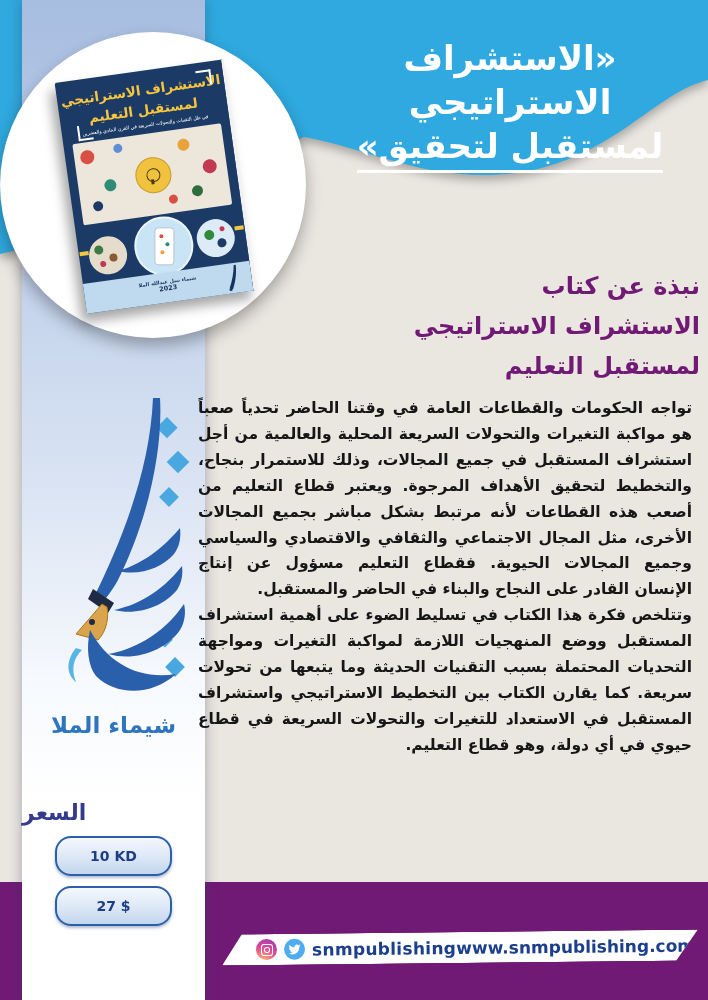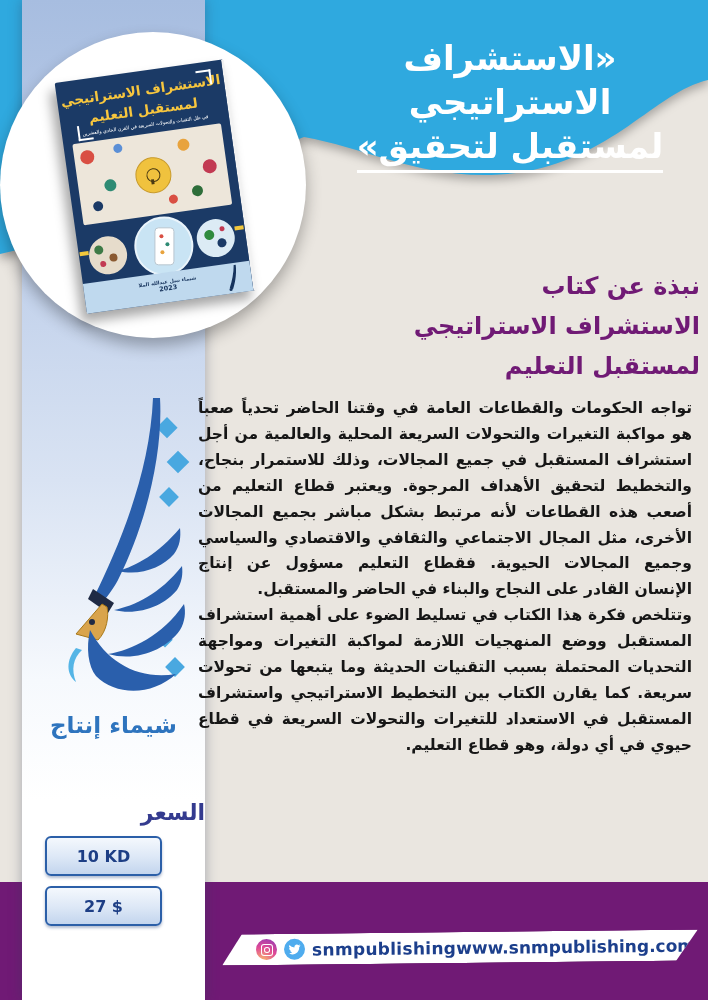--- a/index.html
+++ b/index.html
@@ -37,27 +37,27 @@
     position:absolute;left:22px;top:0;width:183px;height:1000px;z-index:2;
     background:linear-gradient(180deg,#A7BDE0 0%,#BCCDE9 22%,#D9E3F3 48%,#F6F9FD 68%,#FFFFFF 80%);
     box-shadow:0 0 12px rgba(50,60,90,.38);
   }
   .logo-wrap{position:absolute;left:38px;top:398px;width:135px;height:306px;}
   .side-author{
     position:absolute;left:0;top:712px;width:183px;text-align:center;direction:rtl;
     color:#2E74BE;font-weight:bold;font-size:23px;
   }
   .price-label{
-    position:absolute;left:0;top:800px;width:183px;text-align:right;direction:rtl;
+    position:absolute;left:0;top:800px;width:183px;text-align:left;direction:rtl;
     color:#343B8F;font-weight:bold;font-size:22px;
   }
   .pill{
-    position:absolute;left:23px;width:113px;height:36px;border:2.5px solid #2B5FA8;border-radius:6px;
+    position:absolute;left:33px;width:113px;height:36px;border:2.5px solid #2B5FA8;border-radius:16px;
     background:linear-gradient(180deg,#F4F8FD 0%,#DCE7F6 55%,#C3D5EE 100%);
-    color:#1D3E85;font-weight:bold;font-size:16px;display:flex;align-items:center;justify-content:center;
+    color:#1D3E85;font-weight:bold;font-size:14px;display:flex;align-items:center;justify-content:center;
     box-shadow:0 2px 3px rgba(30,60,120,.35);cursor:pointer;
   }
   .pill-kd{top:836px;} .pill-usd{top:886px;}
   
   .book-circle{
     position:absolute;left:0px;top:32px;width:306px;height:306px;border-radius:50%;
     background:#fff;z-index:3;box-shadow:0 8px 16px rgba(0,0,0,.3);
   }
   .book{
     position:absolute;left:70px;top:38px;width:168px;height:233px;
@@ -131,21 +131,21 @@
           <path d="M120,130 C98,156 76,168 58,173 C80,178 102,170 114,156 C120,148 121,139 120,130 Z" fill="#2A5FAC"></path>
           <path d="M122,168 C100,196 74,208 54,212 C78,218 104,208 117,192 C122,184 123,176 122,168 Z" fill="#2A5FAC"></path>
           <path d="M124,206 C102,238 72,252 48,256 C76,264 106,252 120,232 C125,224 126,214 124,206 Z" fill="#2A5FAC"></path>
 
           <path d="M30,232 C48,266 80,282 116,276 C92,298 56,298 36,278 C28,268 26,250 30,232 Z" fill="#2A5FAC"></path>
 
           <path d="M16,250 C6,262 6,276 16,284 C11,272 13,260 22,252 Z" fill="#55B5E6"></path>
         </g>
       </svg>
     </div>
-    <div class="side-author">شيماء إنتاج</div>
+    <div class="side-author">شيماء الملا</div>
     <div class="price-label">السعر</div>
     <div class="pill pill-kd">10 KD</div>
     <div class="pill pill-usd">27 $</div>
   </div>
 
   <div class="book-circle">
     <div class="book">
       <span class="bracket-r"></span>
       <span class="bracket-l"></span>
       <div class="bk-title">

